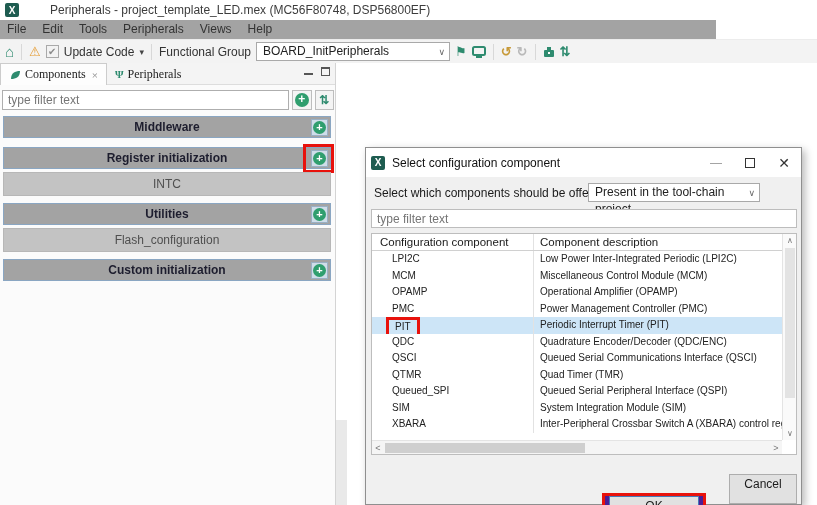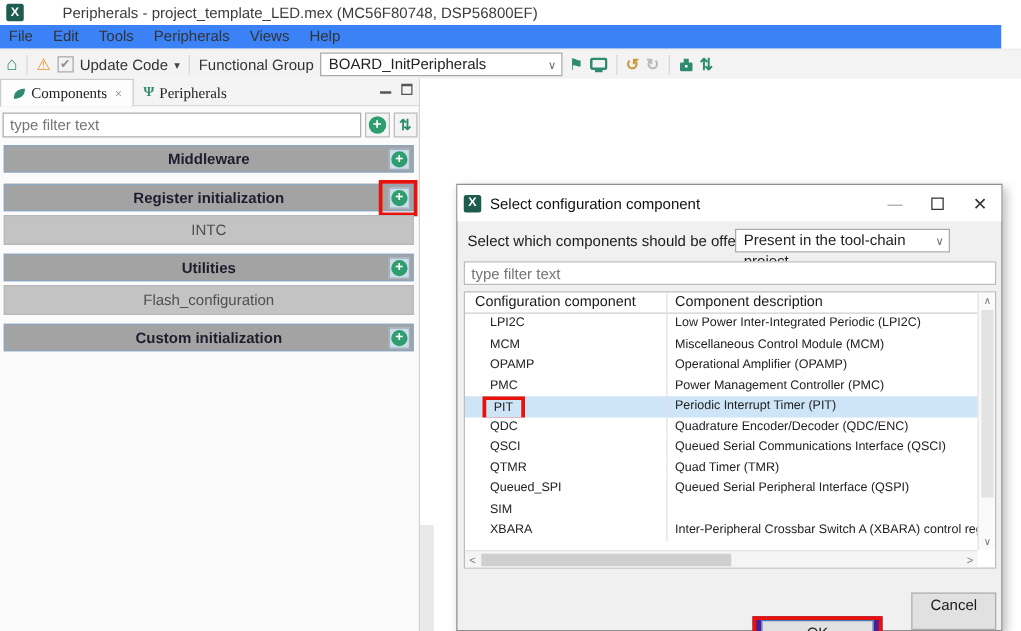--- a/index.html
+++ b/index.html
@@ -6,21 +6,21 @@
   html,body { background:#ddd; }
   #app {
     position:relative; width:817px; height:505px; overflow:hidden;
     background:#ffffff; font-family:"Liberation Sans", sans-serif;
     font-size:12px; color:#222;
   }
   
   #titlebar { position:absolute; left:0; top:0; width:817px; height:20px; background:#fff; display:flex; align-items:center; }
   .app-icon { width:14px; height:14px; margin:0 7px 0 5px; background:#1e5c50; color:#fff; font-weight:bold; font-size:10px; display:flex; align-items:center; justify-content:center; border-radius:2px; }
   #window-title { color:#3c3c3c; font-size:12px;margin-left:24px; }
-  #menubar { position:absolute; left:0; top:20px; width:801px; height:19px; background:#3b82f6; display:flex; align-items:center; }
+  #menubar { position:absolute; left:0; top:20px; width:716px; height:19px; background:#a3a3a3; display:flex; align-items:center; }
   .menu-item { padding:0 8px; height:19px; line-height:19px; color:#333; cursor:default; }
   .menu-item:first-child { padding-left:7px; }
   #toolbar { position:absolute; left:0; top:39px; width:817px; height:24px; background:#f3f3f3; border-top:1px solid #ececec; display:flex; align-items:center; gap:5px; padding-left:5px; }
   .tb-sep { width:1px; height:16px; background:#d8d8d8; margin:0 2px; }
   .tb-icon { font-size:13px; line-height:14px; display:inline-block; }
   .green { color:#2e8b6f; }
   .orange { color:#e59a2f; }
   .gold { color:#c79a3a; }
   .gray { color:#b9b9b9; }
   .checkbox { width:13px; height:13px; border:1px solid #a9a9a9; background:#f2f2f2; color:#8b8b8b; font-size:10px; line-height:11px; text-align:center; }
@@ -267,20 +267,21 @@
       <div class="trow">
         <span class="c1">QTMR</span>
         <span class="c2">Quad Timer (TMR)</span>
       </div>
       <div class="trow">
         <span class="c1">Queued_SPI</span>
         <span class="c2">Queued Serial Peripheral Interface (QSPI)</span>
       </div>
       <div class="trow">
         <span class="c1">SIM</span>
+        <span class="c2">System Integration Module (SIM)</span>
       </div>
       <div class="trow">
         <span class="c1">XBARA</span>
         <span class="c2">Inter-Peripheral Crossbar Switch A (XBARA) control registe</span>
       </div>
 
       <div class="vscroll">
         <span class="arrow up">∧</span>
         <div class="vthumb"></div>
         <span class="arrow down">∨</span>

